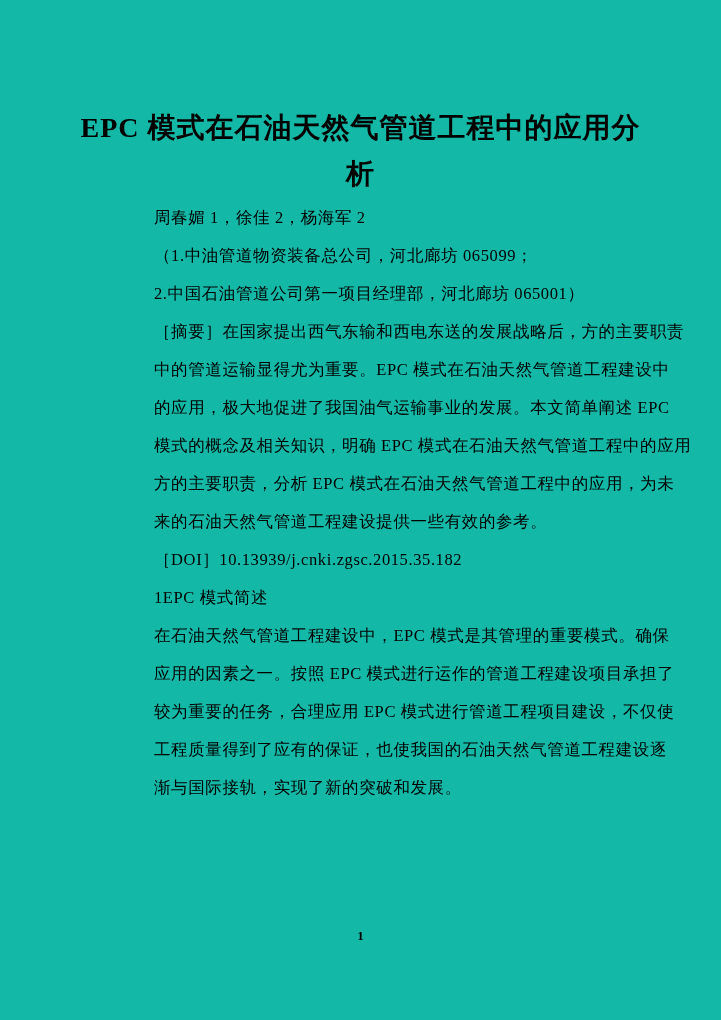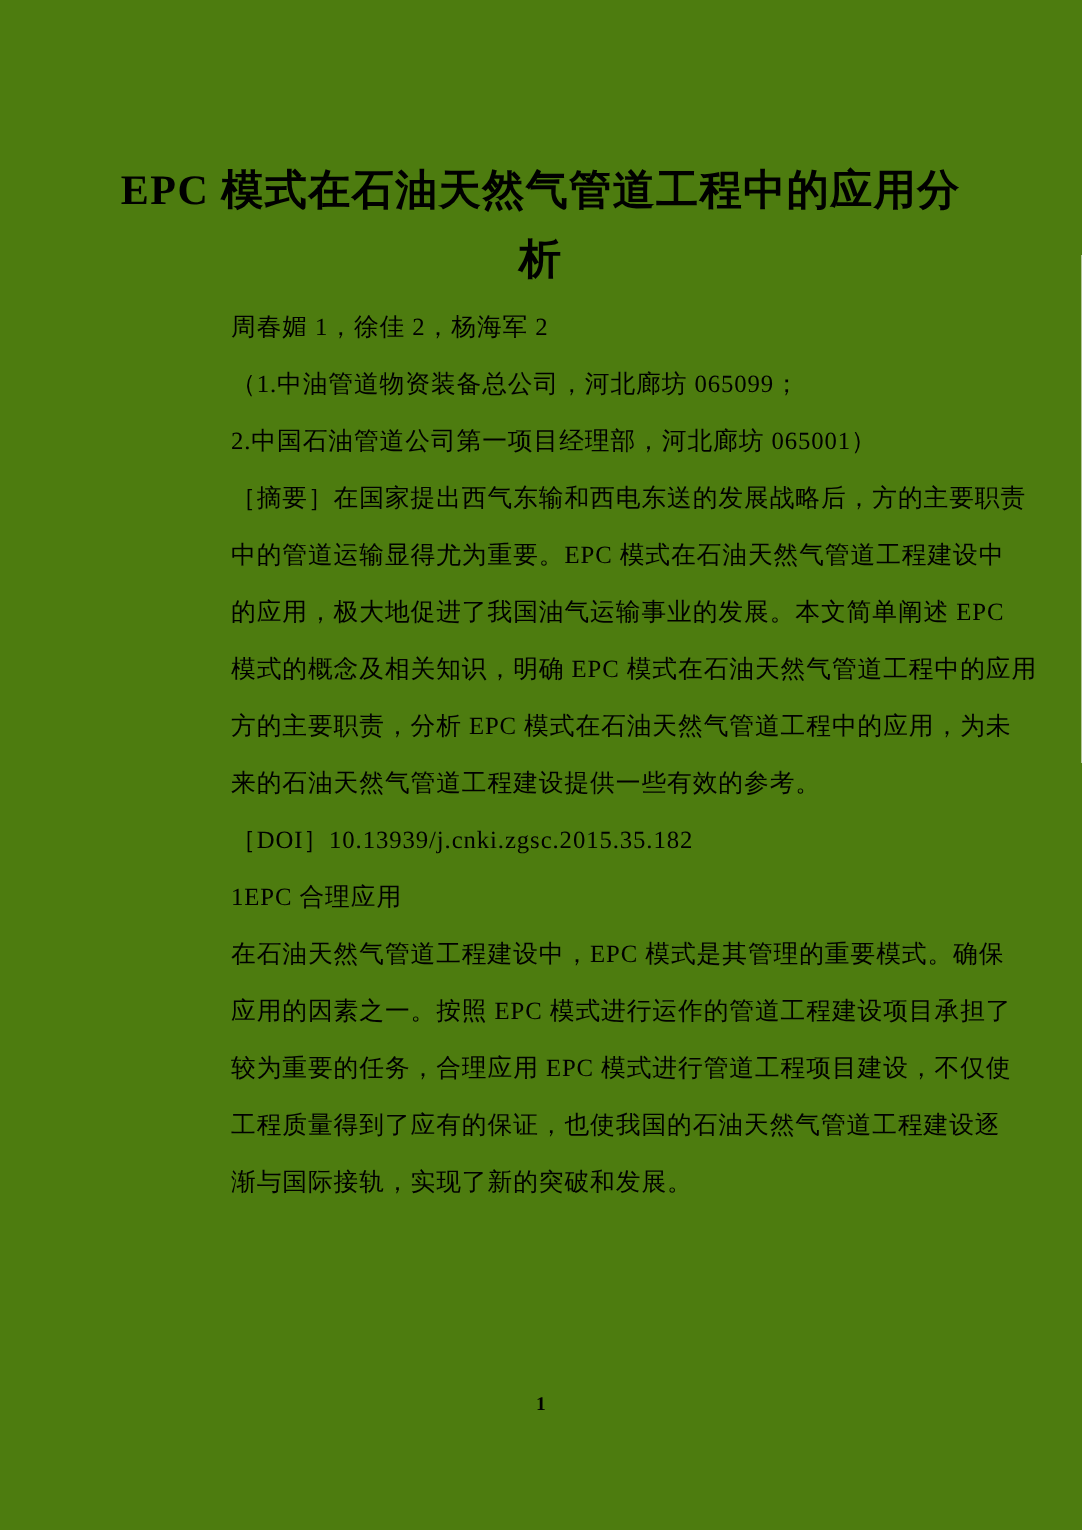--- a/index.html
+++ b/index.html
@@ -4,21 +4,21 @@
 <style>
   html, body {
     margin: 0;
     padding: 0;
     background: #ffffff;
   }
   .page {
     position: relative;
     width: 721px;
     height: 1020px;
-    background: #4d7c0f;
+    background: #14b8a6;
     color: #000000;
     font-family: "Liberation Serif", "DejaVu Serif", serif;
     overflow: hidden;
   }
   .doc-title {
     position: absolute;
     top: 86px;
     left: 60px;
     width: 601px;
     text-align: center;
@@ -73,21 +73,21 @@
 
     <div class="line">［摘要］在国家提出西气东输和西电东送的发展战略后，方的主要职责</div>
     <div class="line">中的管道运输显得尤为重要。EPC 模式在石油天然气管道工程建设中</div>
     <div class="line">的应用，极大地促进了我国油气运输事业的发展。本文简单阐述 EPC</div>
     <div class="line">模式的概念及相关知识，明确 EPC 模式在石油天然气管道工程中的应用</div>
     <div class="line">方的主要职责，分析 EPC 模式在石油天然气管道工程中的应用，为未</div>
     <div class="line">来的石油天然气管道工程建设提供一些有效的参考。</div>
 
     <div class="line">［DOI］10.13939/j.cnki.zgsc.2015.35.182</div>
 
-    <div class="line">1EPC 合理应用</div>
+    <div class="line">1EPC 模式简述</div>
 
     <div class="line">在石油天然气管道工程建设中，EPC 模式是其管理的重要模式。确保</div>
     <div class="line">应用的因素之一。按照 EPC 模式进行运作的管道工程建设项目承担了</div>
     <div class="line">较为重要的任务，合理应用 EPC 模式进行管道工程项目建设，不仅使</div>
     <div class="line">工程质量得到了应有的保证，也使我国的石油天然气管道工程建设逐</div>
     <div class="line">渐与国际接轨，实现了新的突破和发展。</div>
 
   </div>
 
   <div class="page-number">1</div>

